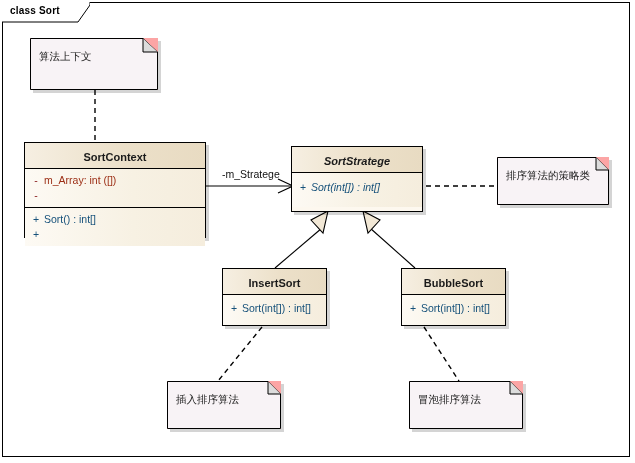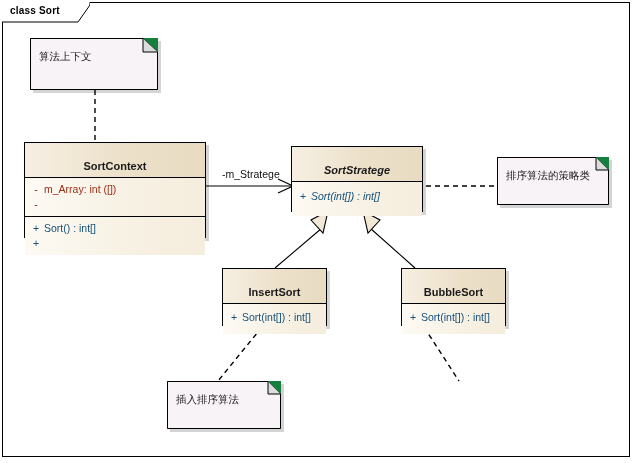--- a/index.html
+++ b/index.html
@@ -61,21 +61,21 @@
 
   
   .uml-class {
     position: absolute;
     border: 1px solid #000000;
     box-sizing: border-box;
     background: #fdf8ef;
     box-shadow: 3px 3px 0 rgba(0,0,0,0.17);
   }
   .uml-class .cls-name {
-    padding: 17px 6px 5px 6px;
+    padding: 8px 6px 5px 6px;
     text-align: center;
     font-size: 11px;
     font-weight: bold;
     color: #1a1a1a;
     background: linear-gradient(to right, #f6efe2 0%, #ece0c9 55%, #e8dbc2 100%);
     border-bottom: 1px solid #000000;
     white-space: nowrap;
     overflow: hidden;
   }
   .uml-class.abstract .cls-name {
@@ -113,21 +113,21 @@
     color: #9b2d14;
   }
   .uml-class.abstract .feature .sig {
     font-style: italic;
   }
 
   
   .uml-note {
     position: absolute;
     box-sizing: border-box;
-    background: #15803d;
+    background: #fca5a5;
     box-shadow: 3px 3px 0 rgba(0,0,0,0.17);
   }
   .uml-note .note-shape {
     position: absolute;
     left: 0;
     top: 0;
     width: 100%;
     height: 100%;
   }
   .uml-note .note-text {
@@ -202,20 +202,27 @@
   </div>
 
   <div class="uml-note" style="left:497px; top:157px; width:112px; height:48px;">
     <svg class="note-shape" viewBox="0 0 112 48" preserveAspectRatio="none">
       <path d="M 0.5 0.5 L 99 0.5 L 111.5 13 L 111.5 47.5 L 0.5 47.5 Z" fill="#f8f3f6" stroke="#000000" stroke-width="1" vector-effect="non-scaling-stroke"></path>
       <path d="M 99 0.5 L 99 13 L 111.5 13" fill="#dcdcdc" stroke="#000000" stroke-width="1" vector-effect="non-scaling-stroke"></path>
     </svg>
     <span class="note-text">排序算法的策略类</span>
   </div>
 
+  <div class="uml-note" style="left:409px; top:381px; width:114px; height:48px;">
+    <svg class="note-shape" viewBox="0 0 114 48" preserveAspectRatio="none">
+      <path d="M 0.5 0.5 L 101 0.5 L 113.5 13 L 113.5 47.5 L 0.5 47.5 Z" fill="#f8f3f6" stroke="#000000" stroke-width="1" vector-effect="non-scaling-stroke"></path>
+      <path d="M 101 0.5 L 101 13 L 113.5 13" fill="#dcdcdc" stroke="#000000" stroke-width="1" vector-effect="non-scaling-stroke"></path>
+    </svg>
+    <span class="note-text">冒泡排序算法</span>
+  </div>
 
   <div class="uml-class" style="left:24px; top:142px; width:182px; height:96px;">
     <div class="cls-name">SortContext</div>
     <div class="cls-compartment">
       <div class="feature priv">
         <span class="vis">-</span>
         <span class="sig">m_Array:  int ([])</span>
       </div>
       <div class="feature priv">
         <span class="vis">-</span>

